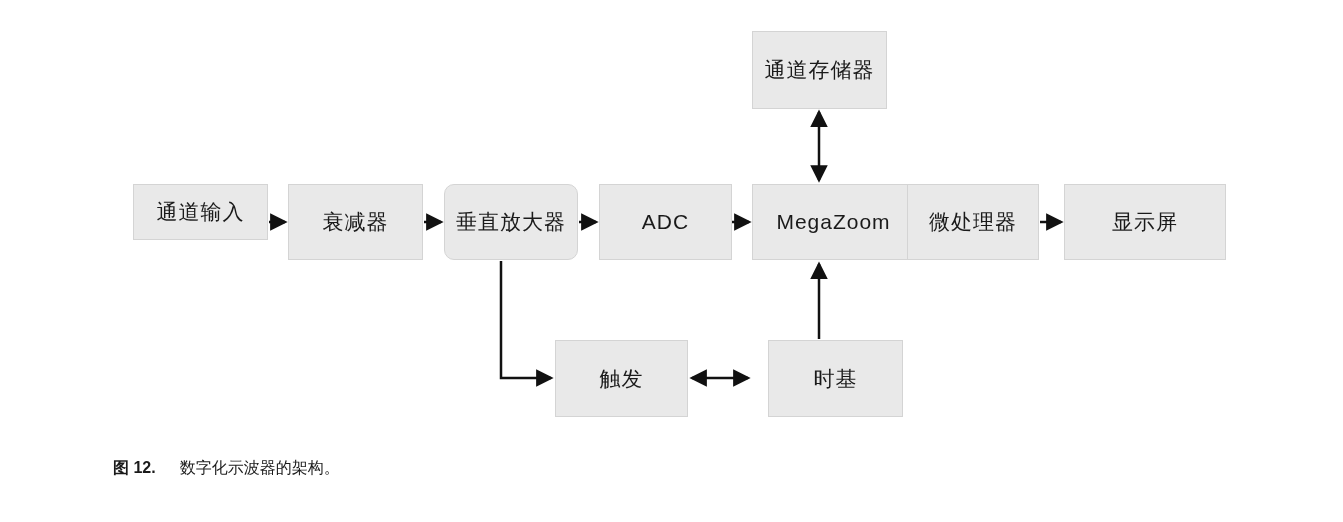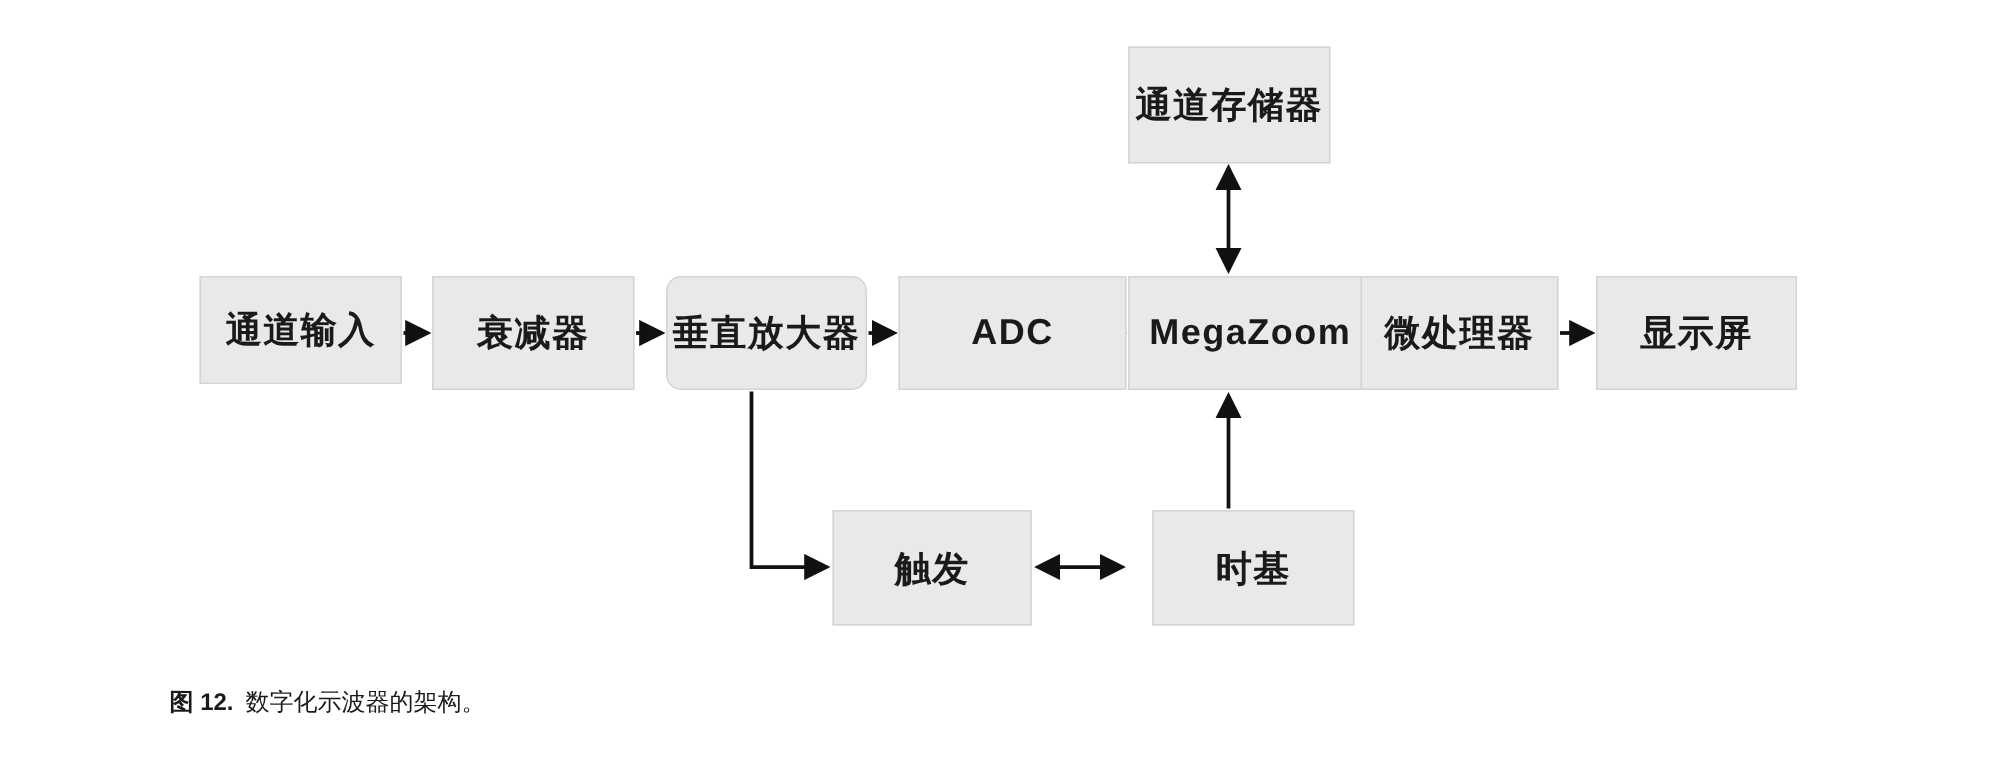--- a/index.html
+++ b/index.html
@@ -26,35 +26,34 @@
     pointer-events: none;
   }
   .node {
     position: absolute;
     background: var(--box-fill);
     border: 1px solid var(--box-border);
     display: flex;
     align-items: center;
     justify-content: center;
     color: var(--text);
-    font-size: 24px;
+    font-size: 21px;
     letter-spacing: 1px;
     white-space: nowrap;
-    font-weight: bold;
   }
   .caption {
     position: absolute;
     left: 113px;
     top: 458px;
     font-size: 16px;
     color: var(--text);
   }
   .caption .fig-label {
     font-weight: bold;
-    margin-right: 8px;
+    margin-right: 24px;
   }
 </style>
 </head>
 <body>
 
 <div class="stage">
 
   <svg class="wires" viewBox="0 0 1343 522" xmlns="http://www.w3.org/2000/svg">
     <defs>
       <marker id="ah" viewBox="0 0 10 10" refX="8.5" refY="5" markerWidth="7" markerHeight="7" orient="auto-start-reverse">
@@ -71,39 +70,39 @@
 
     <line x1="819" y1="112" x2="819" y2="180" stroke="#111111" stroke-width="2.5" marker-start="url(#ah)" marker-end="url(#ah)"></line>
 
     <line x1="819" y1="339" x2="819" y2="264" stroke="#111111" stroke-width="2.5" marker-end="url(#ah)"></line>
 
     <polyline points="501,261 501,378 551,378" fill="none" stroke="#111111" stroke-width="2.5" marker-end="url(#ah)"></polyline>
 
     <line x1="692" y1="378" x2="748" y2="378" stroke="#111111" stroke-width="2.5" marker-start="url(#ah)" marker-end="url(#ah)"></line>
   </svg>
 
-  <div class="node" style="left:133px; top:184px; width:135px; height:72px;">
+  <div class="node" style="left:133px; top:184px; width:135px; height:56px;">
     <span>通道输入</span>
   </div>
   <div class="node" style="left:288px; top:184px; width:135px; height:76px;">
     <span>衰减器</span>
   </div>
   <div class="node" style="left:444px; top:184px; width:134px; height:76px;border-radius:10px;">
     <span>垂直放大器</span>
   </div>
-  <div class="node" style="left:599px; top:184px; width:152px; height:76px;">
+  <div class="node" style="left:599px; top:184px; width:133px; height:76px;">
     <span>ADC</span>
   </div>
   <div class="node" style="left:752px; top:184px; width:163px; height:76px;">
     <span>MegaZoom</span>
   </div>
   <div class="node" style="left:907px; top:184px; width:132px; height:76px;justify-content:center;">
     <span>微处理器</span>
   </div>
-  <div class="node" style="left:1064px; top:184px; width:134px; height:76px;">
+  <div class="node" style="left:1064px; top:184px; width:162px; height:76px;">
     <span>显示屏</span>
   </div>
 
   <div class="node" style="left:752px; top:31px; width:135px; height:78px;">
     <span>通道存储器</span>
   </div>
 
   <div class="node" style="left:555px; top:340px; width:133px; height:77px;">
     <span>触发</span>
   </div>

